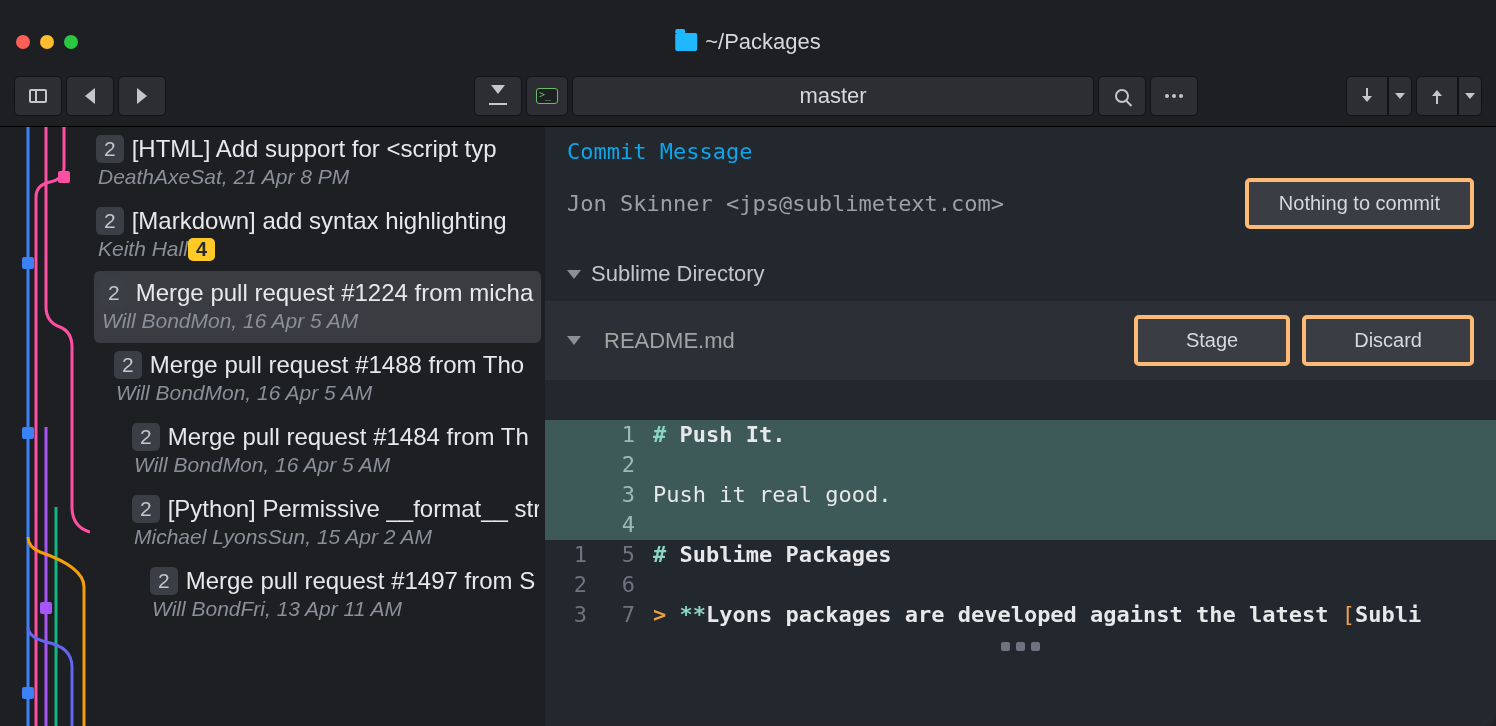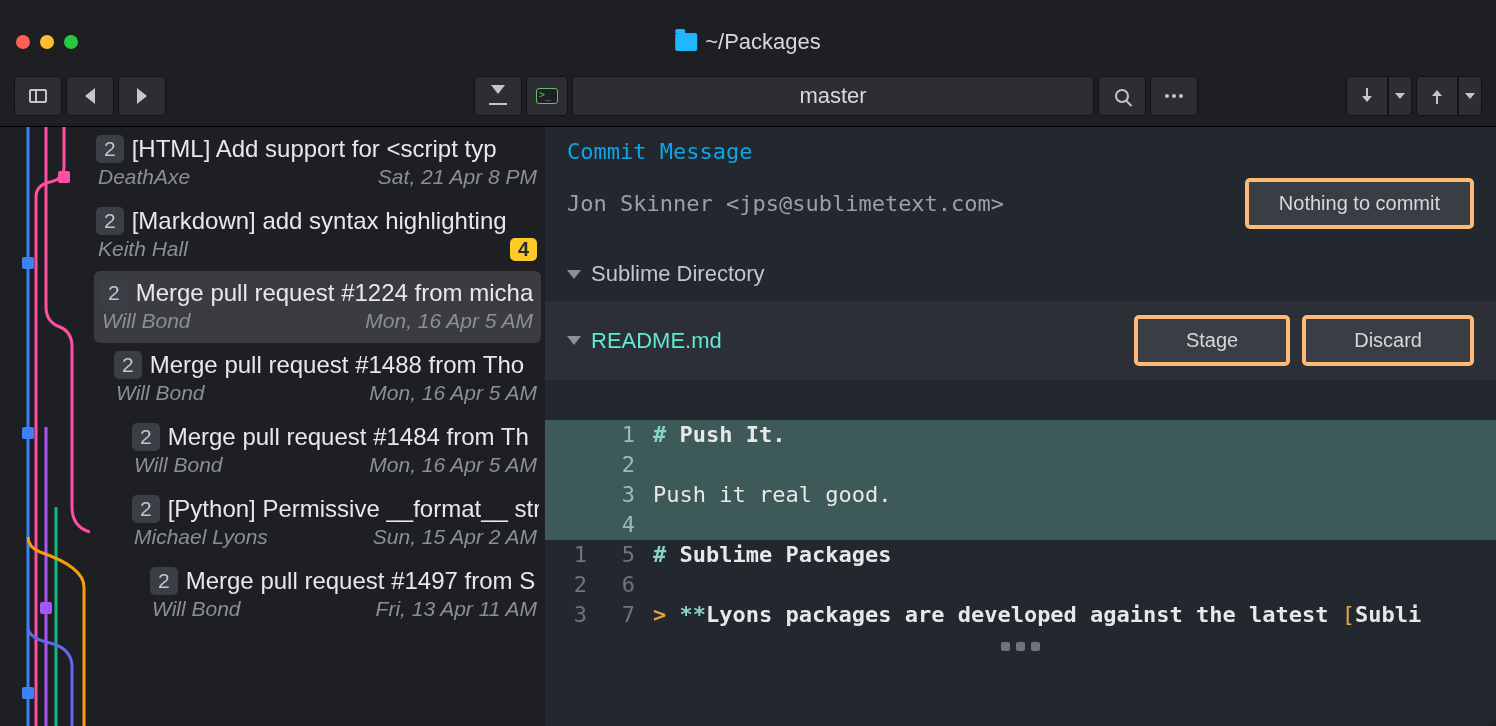--- a/index.html
+++ b/index.html
@@ -49,30 +49,30 @@
   .btn-split .drop { width: 24px; border-top-left-radius: 0; border-bottom-left-radius: 0; }
   
   .body { flex: 1; display: flex; overflow: hidden; }
   .graph-col { width: 90px; background: #1e1f23; position: relative; flex-shrink: 0; overflow: hidden; }
   .graph-col svg { position: absolute; top: 0; left: 0; }
   .commits-col { width: 455px; background: #1e1f23; flex-shrink: 0; overflow: hidden; }
   .commit { padding: 8px 6px 10px 6px; border-bottom: 0; }
   .commit.selected { background: #3a3c41; border-radius: 6px; margin: 0 4px; padding-left: 6px; }
   .commit-title { display: flex; align-items: center; gap: 8px; font-size: 24px; color: #e7e8ea; white-space: nowrap; overflow: hidden; }
   .badge-2 { background: #3b3e44; color: #c3c6cb; border-radius: 5px; padding: 0 8px; font-size: 21px; line-height: 28px; font-weight: 500; }
-  .commit-meta { display: flex; justify-content: space-between; font-size: 21px; font-style: italic; color: #8b8f98; padding: 2px 2px 0 2px; align-items: center; gap: 47px; }
+  .commit-meta { display: flex; font-size: 21px; font-style: italic; color: #8b8f98; padding: 2px 2px 0 2px; align-items: center; }
   .badge-y { background: #ffca28; color: #2b2b2b; font-weight: 700; font-style: normal; border-radius: 5px; padding: 0 8px; font-size: 20px; }
   .detail-col { flex: 1; background: #23272e; display: flex; flex-direction: column; overflow: hidden; }
   .commit-msg-row { padding: 12px 22px 4px 22px; color: #0ea5e9; font-size: 22px; font-family: "Menlo","Consolas",monospace; }
   .author-row { display: flex; align-items: center; justify-content: space-between; padding: 10px 22px 18px 22px; }
   .author { color: #9aa0aa; font-size: 22px; font-family: "Menlo","Consolas",monospace; }
   .btn-big { background: #3a3d44; border: 4px solid #fdba74; border-radius: 5px; padding: 10px 30px; color: #d6d8dc; font-size: 20px; }
   .section-hdr { display: flex; align-items: center; gap: 10px; padding: 14px 22px; color: #c3c6cb; font-size: 22px; border-top: 0; }
   .file-row { display: flex; align-items: center; justify-content: space-between; padding: 14px 22px; background: #2c2f36;}
-  .file-left { display: flex; align-items: center; gap: 10px; font-size: 22px; color: #5eead4; }
+  .file-left { display: flex; align-items: center; gap: 23px; font-size: 22px; color: #a3a3a3; }
   .file-buttons { display: flex; gap: 12px; }
   .file-buttons .btn-big { padding: 10px 48px; }
   .diff-blank { height: 40px; background: #23272e; }
   .diff { font-family: "Menlo","Consolas",monospace; font-size: 22px; line-height: 30px; }
   .diff .row { display: flex; }
   .gutter-old { width: 50px; text-align: right; padding-right: 8px; color: #6d7480; background: #23272e; }
   .gutter-new { width: 50px; text-align: right; padding-right: 10px; color: #6d7480; background: #23272e; }
   .code { flex: 1; padding-left: 8px; white-space: pre; overflow: hidden; }
   .bg-add { background: #3d5a59; }
   .bg-add .gutter-new { color: #9bbab9; }

